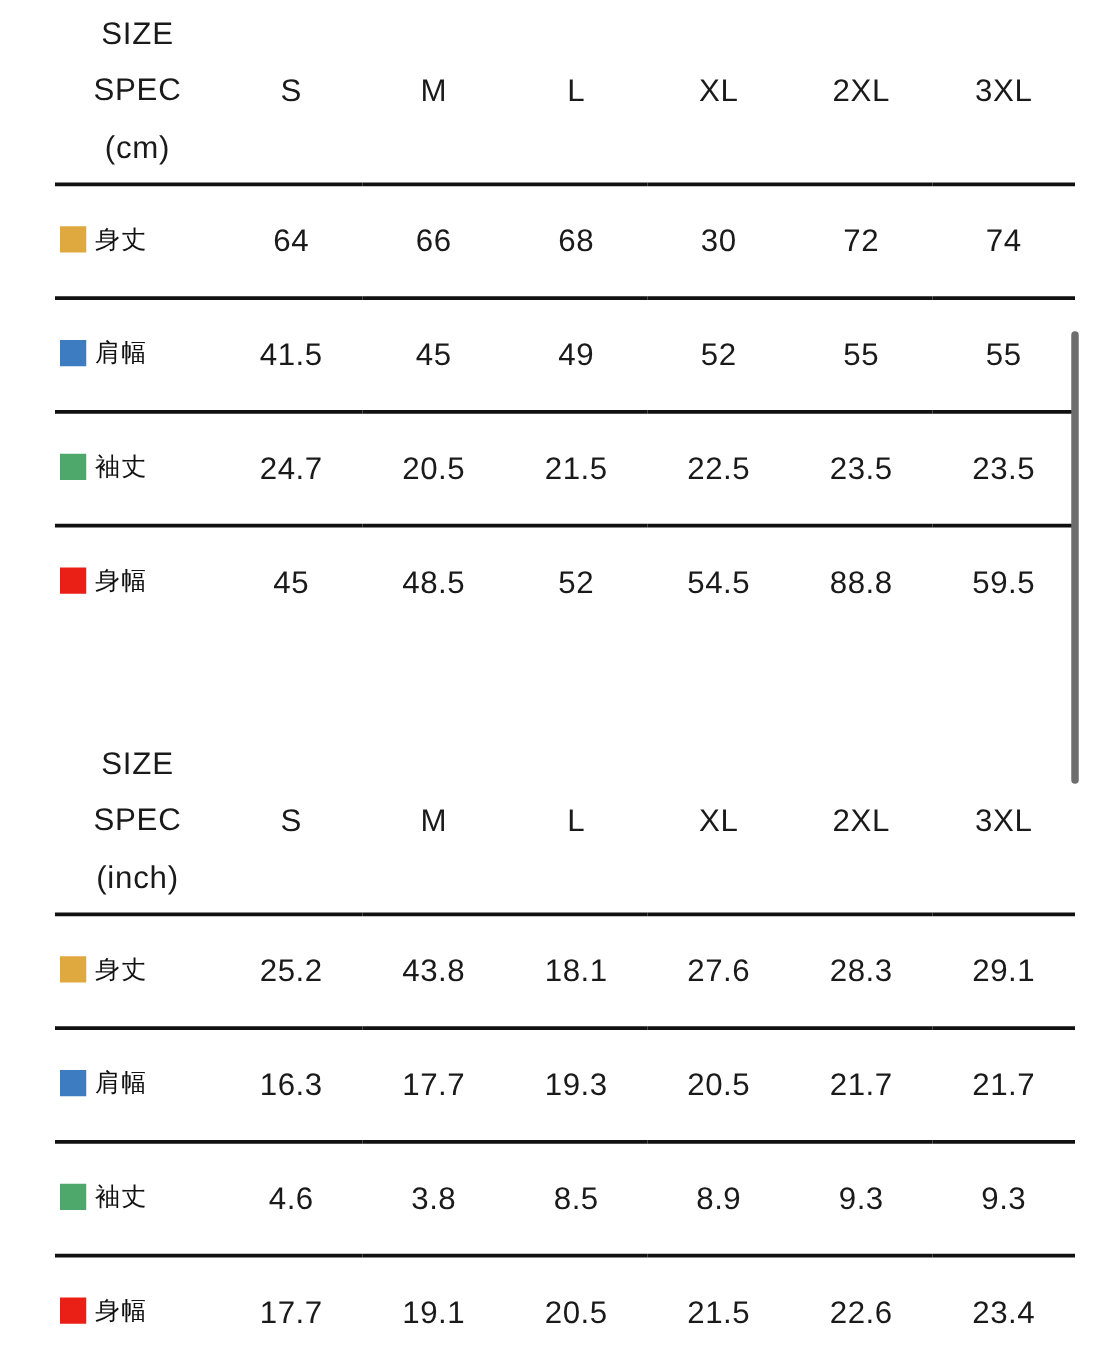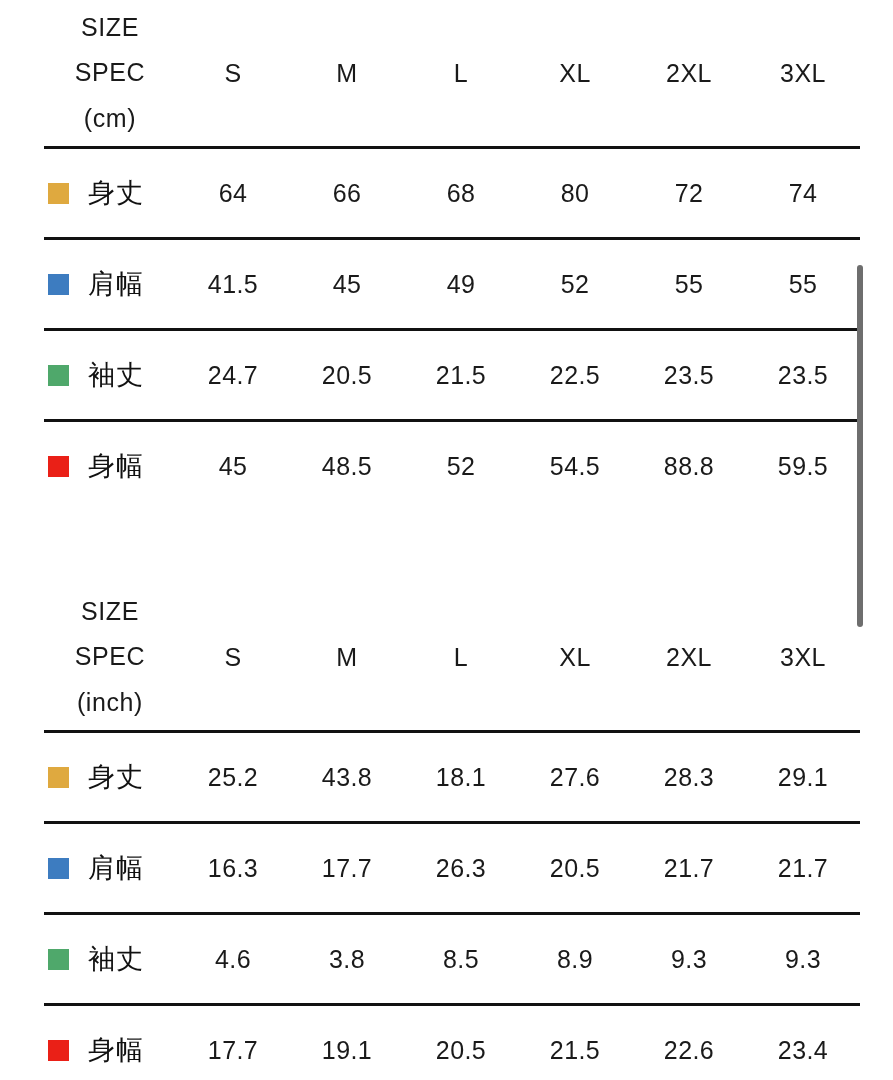--- a/index.html
+++ b/index.html
@@ -89,25 +89,24 @@
     align-items: center;
     gap: 7px;
   }
   .swatch {
     width: 21px;
     height: 21px;
     display: inline-block;
     flex: 0 0 auto;
   }
   .label-text {
-    font-size: 27px;
+    font-size: 20px;
     letter-spacing: 1px;
     font-family: Liberation Sans, sans-serif;
     color: #111111;
-    margin-left: 12px;
   }
 
   
   .table-gap {
     height: 74px;
   }
 
   
   .scrollbar-track {
     position: absolute;
@@ -161,21 +160,21 @@
       <tr class="data-row">
         <td class="label-cell">
           <span class="label-inner">
             <span class="swatch" style="background: rgb(223, 169, 63);"></span>
             <span class="label-text">身丈</span>
           </span>
         </td>
         <td>64</td>
         <td>66</td>
         <td>68</td>
-        <td>80</td>
+        <td>30</td>
         <td>72</td>
         <td>74</td>
       </tr>
       <tr class="data-row">
         <td class="label-cell">
           <span class="label-inner">
             <span class="swatch" style="background: rgb(61, 124, 192);"></span>
             <span class="label-text">肩幅</span>
           </span>
         </td>
@@ -261,21 +260,21 @@
       </tr>
       <tr class="data-row">
         <td class="label-cell">
           <span class="label-inner">
             <span class="swatch" style="background: rgb(61, 124, 192);"></span>
             <span class="label-text">肩幅</span>
           </span>
         </td>
         <td>16.3</td>
         <td>17.7</td>
-        <td>26.3</td>
+        <td>19.3</td>
         <td>20.5</td>
         <td>21.7</td>
         <td>21.7</td>
       </tr>
       <tr class="data-row">
         <td class="label-cell">
           <span class="label-inner">
             <span class="swatch" style="background: rgb(79, 168, 107);"></span>
             <span class="label-text">袖丈</span>
           </span>

